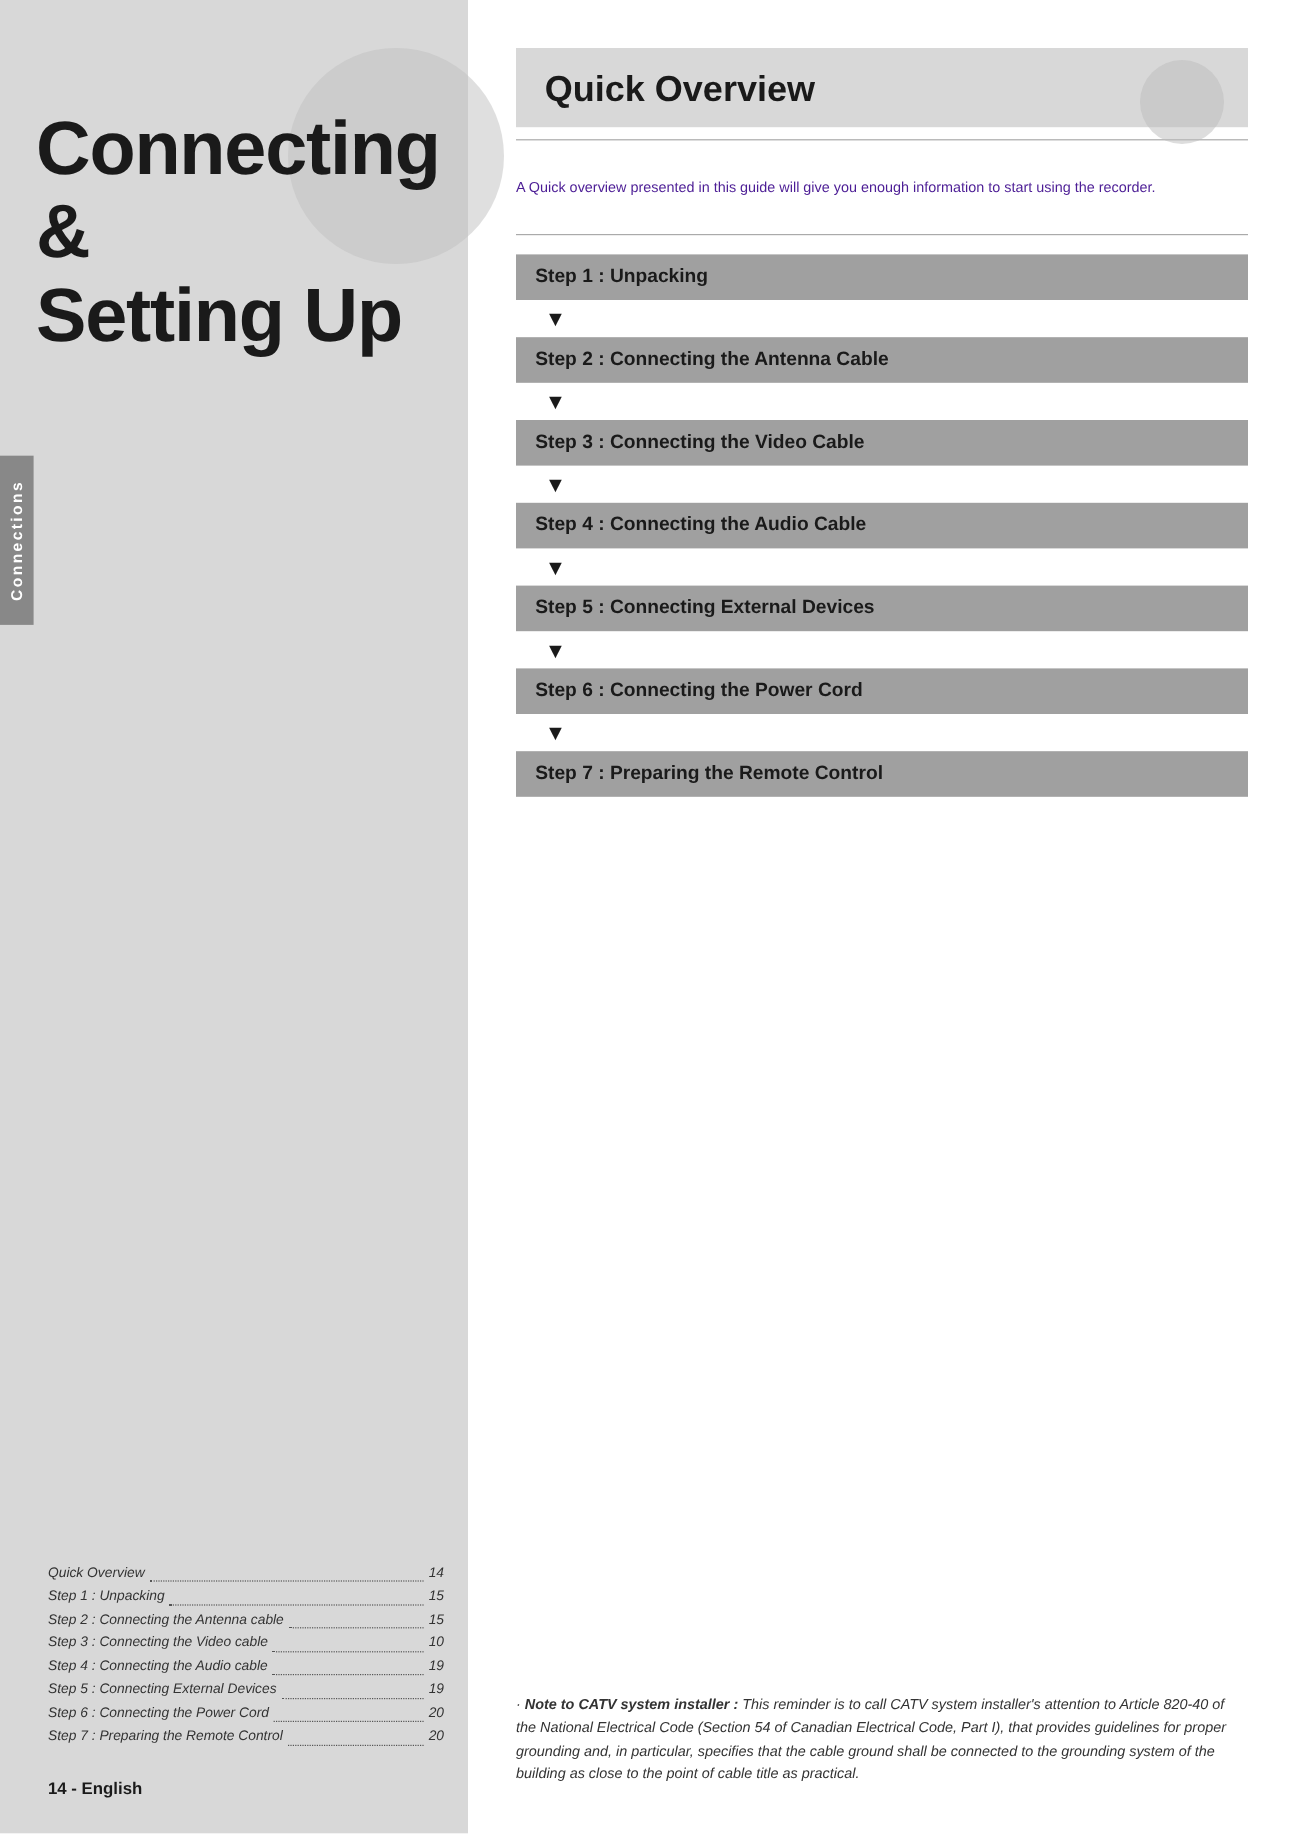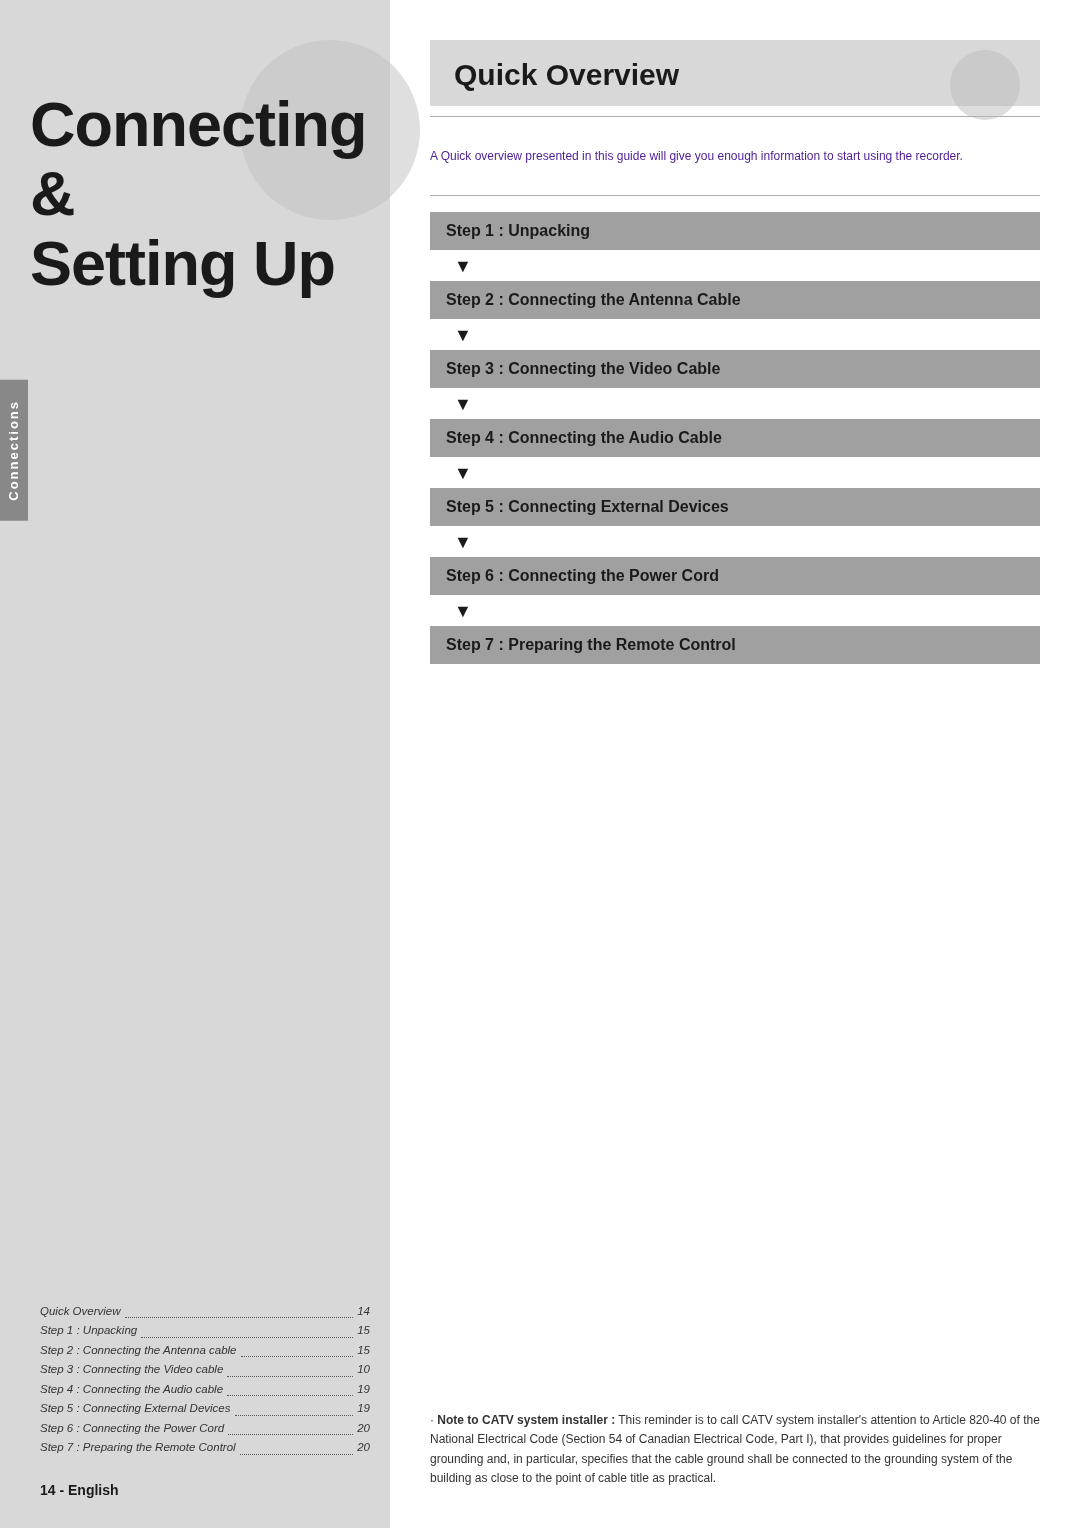--- a/index.html
+++ b/index.html
@@ -174,20 +174,21 @@
       color: #1a1a1a;
     }
 
     
     .note-section {
       margin-top: auto;
       padding-top: 30px;
       font-size: 12px;
       color: #333;
       line-height: 1.6;
+      font-style: italic;
     }
 
     .note-section .note-bold {
       font-weight: bold;
     }
 
     .divider-line {
       border: none;
       border-top: 1px solid #aaa;
       margin: 10px 0 16px 0;

